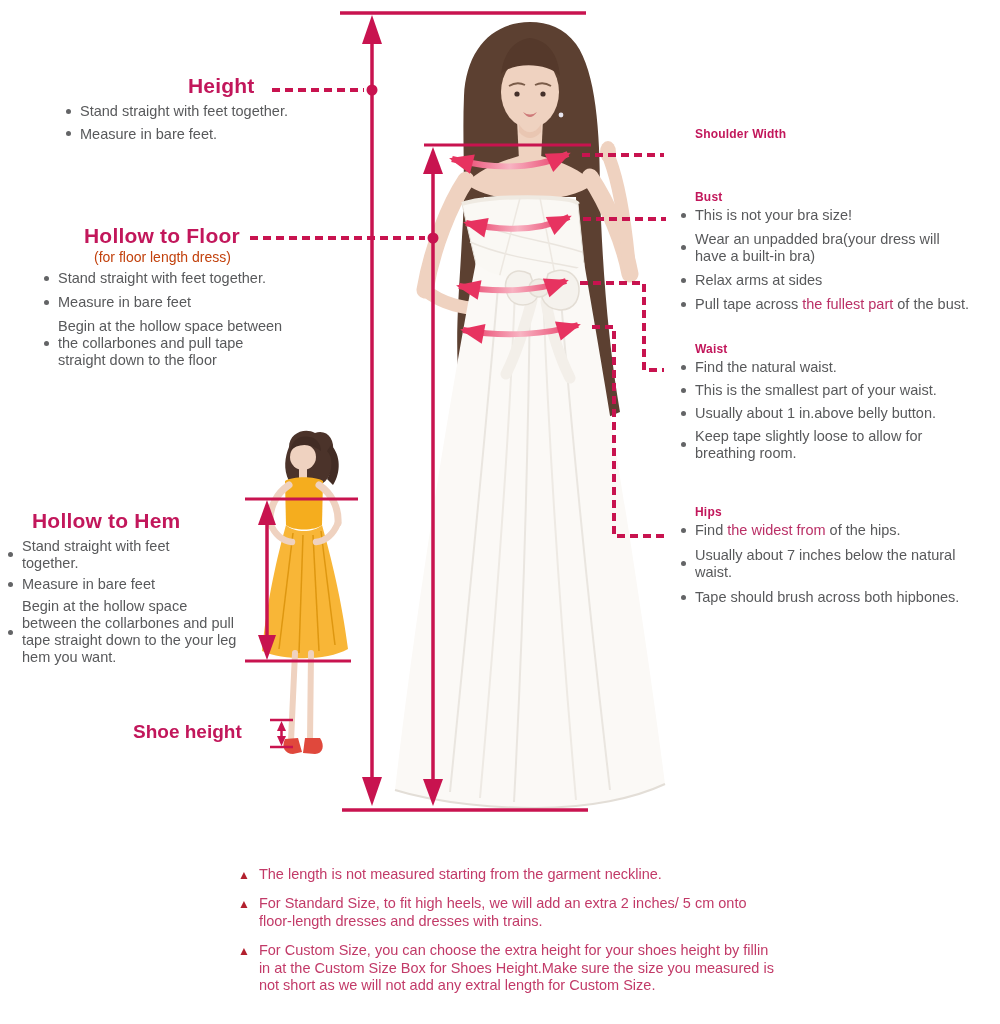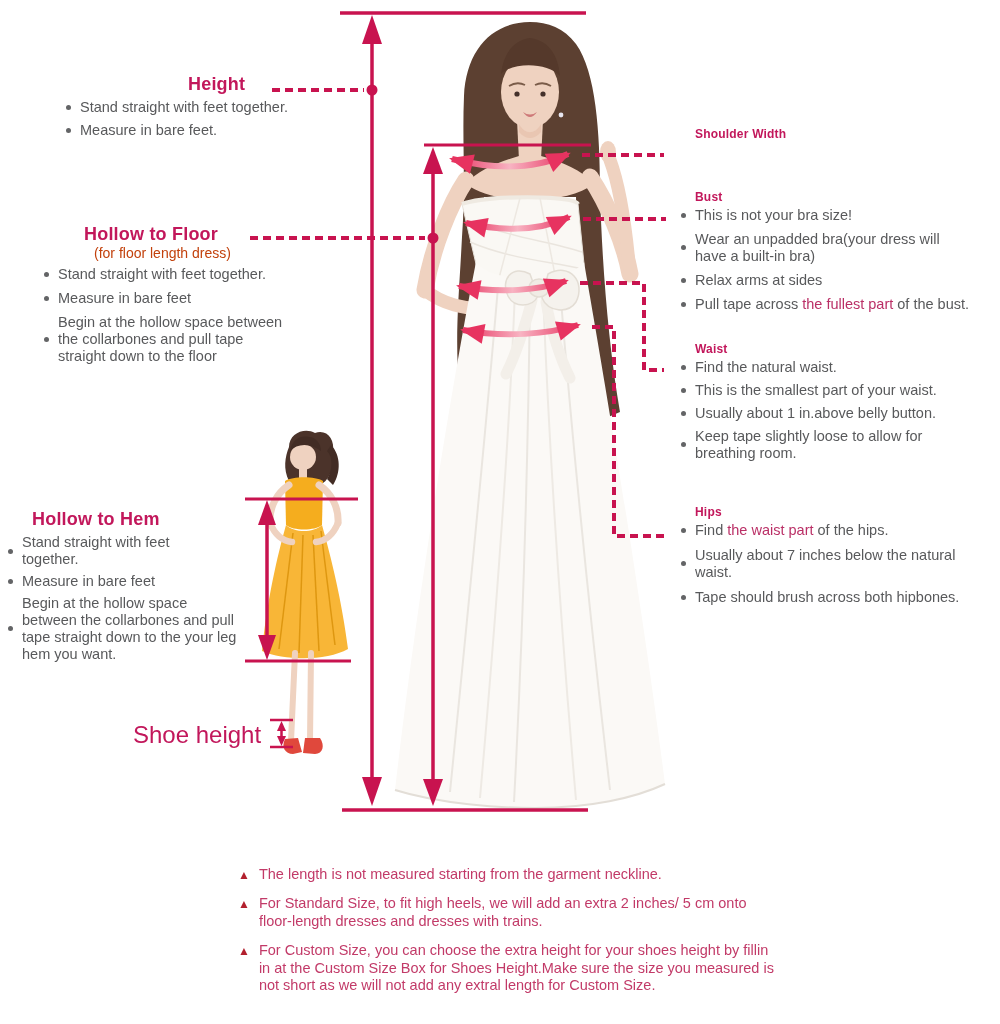--- a/index.html
+++ b/index.html
@@ -2,34 +2,34 @@
 <html><head>
 <meta charset="utf-8">
 <style>
   html,body{margin:0;padding:0;}
   body{width:1000px;height:1024px;background:#ffffff;position:relative;overflow:hidden;
        font-family:"Liberation Sans", sans-serif;}
   .stage{position:absolute;inset:0;width:1000px;height:1024px;}
   svg{position:absolute;display:block;}
   
   .sec{position:absolute;color:#58595B;font-size:14.5px;line-height:1.17;}
-  .sec h2{margin:0 0 4px 0;color:#C2175B;font-size:18px;font-weight:bold;letter-spacing:.2px;}
+  .sec h2{margin:0 0 4px 0;color:#C2175B;font-size:21px;font-weight:bold;letter-spacing:.2px;}
   .sec .subtitle{color:#c2410c;font-weight:normal;font-size:14px;margin:0 0 5px 0;}
   .sec ul{list-style:none;margin:0;padding:0;}
   .sec li{display:flex;align-items:center;margin-bottom:7px;}
   .sec li::before{content:"";flex:0 0 5px;height:5px;border-radius:50%;background:#636466;
                   margin-right:9px;align-self:center;}
   .sec li .t{white-space:pre-line;}
   .hl{color:#BA2F66;}
   .right h2{font-size:12px;margin-left:14px;margin-bottom:3px;}
   #sec-height h2{margin-left:122px;}
   #sec-hfloor h2{margin-left:40px;margin-bottom:0;}
   #sec-hfloor .subtitle{margin-left:50px;}
   #sec-hhem h2{margin-left:24px;}
-  .big-label{position:absolute;color:#C2175B;font-size:24px;font-weight:normal;}
+  .big-label{position:absolute;color:#C2175B;font-size:19px;font-weight:bold;}
   
   #notes{position:absolute;left:238px;top:866px;width:620px;}
   .note{display:flex;margin-bottom:12px;color:#C23A68;font-size:14.5px;line-height:1.2;}
   .note .tri{color:#B2202E;font-size:12px;margin-right:9px;padding-top:2px;flex:0 0 auto;}
   .note .txt{white-space:pre-line;}
 </style>
 </head>
 <body>
 
 <div class="stage">
@@ -273,21 +273,21 @@
           <span class="t">Keep tape slightly loose to allow for
 breathing room.</span>
         </li>
     </ul>
   </div>
 
   <div class="sec right" id="sec-hips" style="left:681px;top:505px;width:330px;">
     <h2>Hips</h2>
     <ul>
       <li style="margin-bottom:8px;">
-          <span class="t"><span>Find </span><span class="hl">the waist part</span><span> of the hips.</span></span>
+          <span class="t"><span>Find </span><span class="hl">the widest from</span><span> of the hips.</span></span>
         </li>
       <li style="margin-bottom:8px;">
           <span class="t">Usually about 7 inches below the natural
 waist.</span>
         </li>
       <li>
           <span class="t">Tape should brush across both hipbones.</span>
         </li>
     </ul>
   </div>

